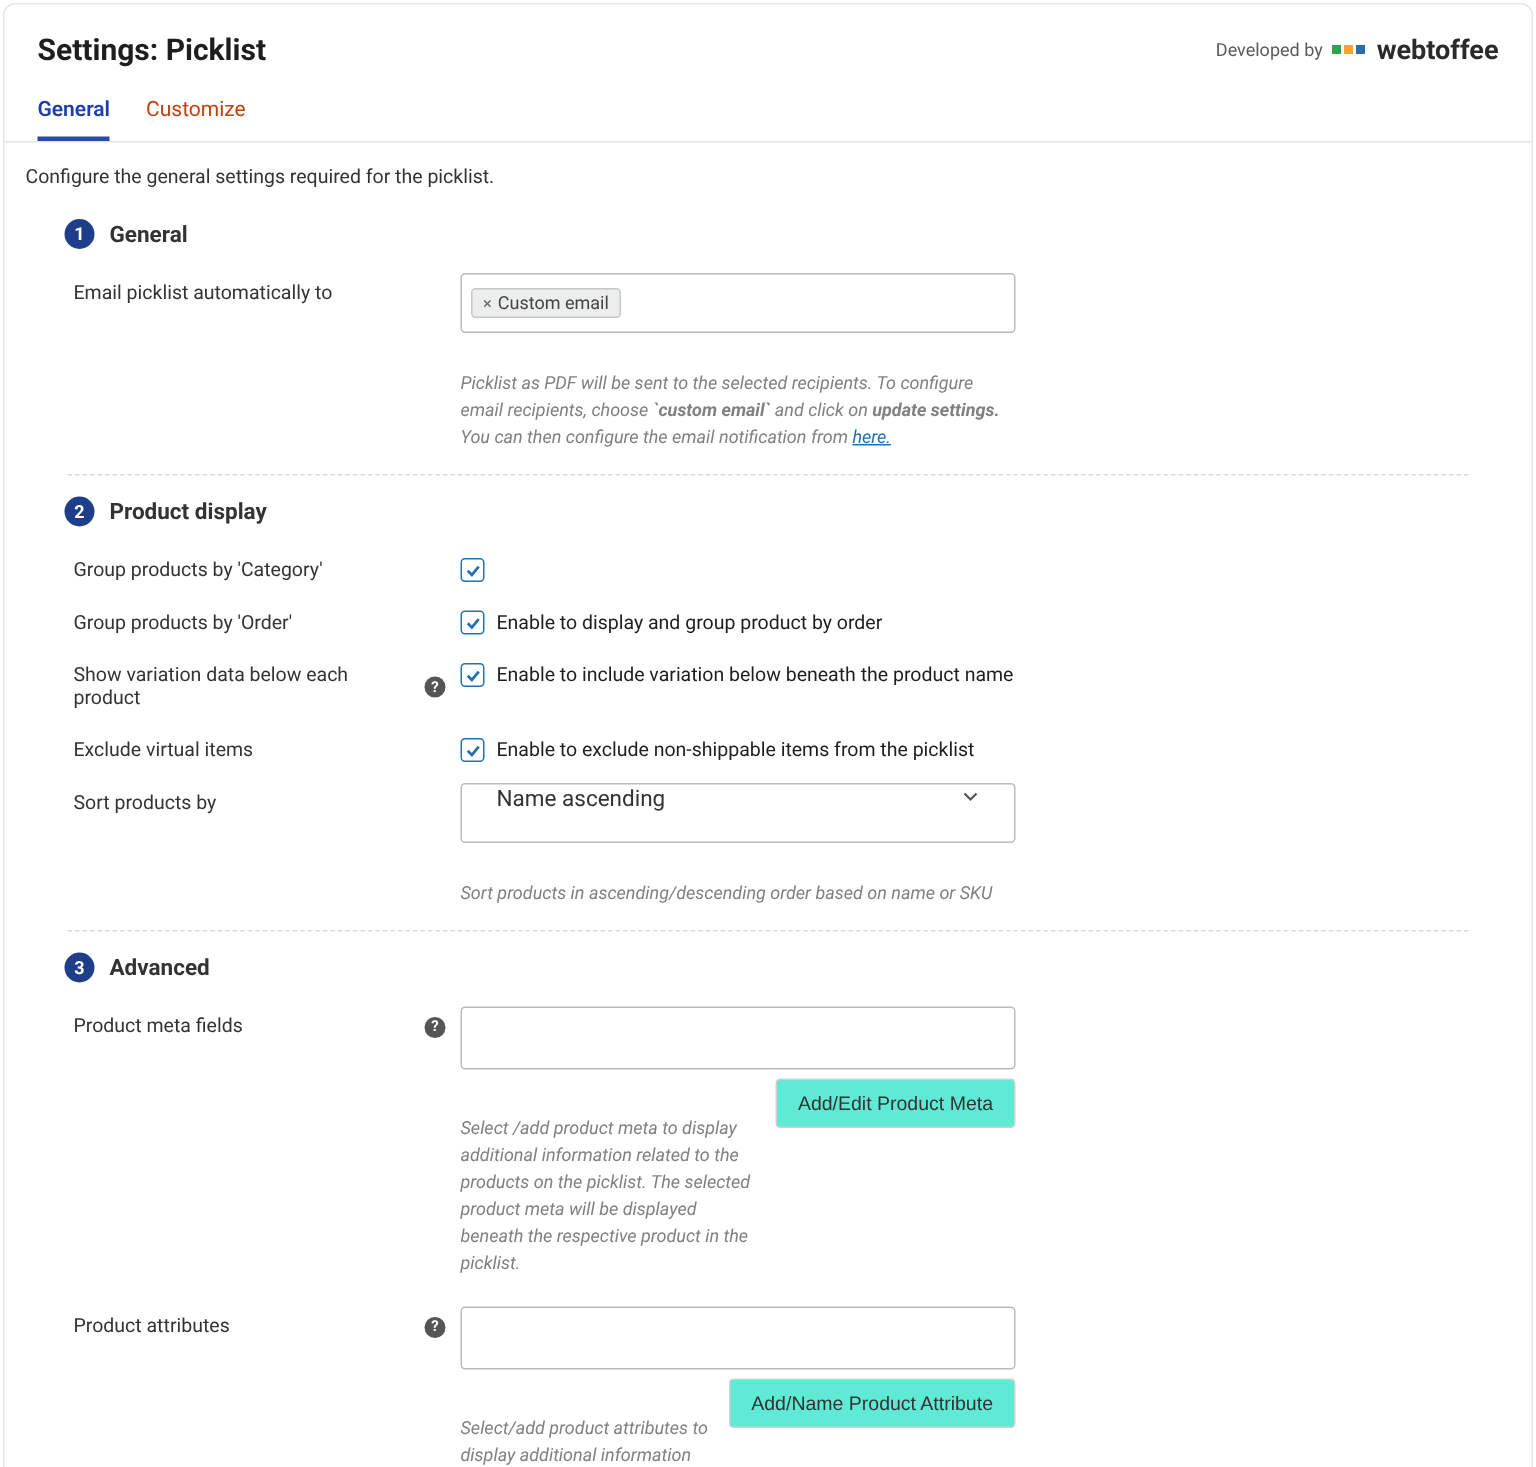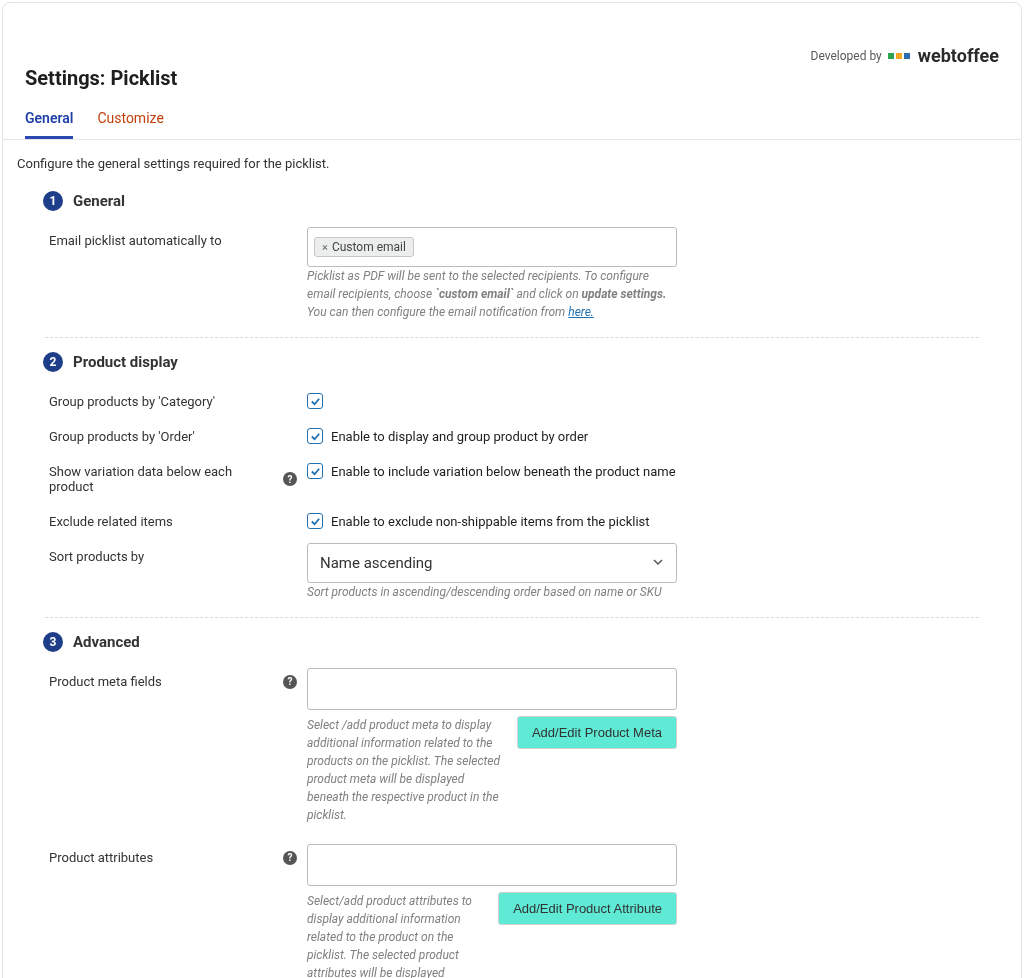--- a/index.html
+++ b/index.html
@@ -18,21 +18,20 @@
   }
   .header {
     display: flex;
     justify-content: space-between;
     align-items: center;
     padding: 18px 22px 14px 22px;
   }
   .title {
     font-size: 20px;
     font-weight: 700;
-    margin-top: 45px;
   }
   .devby {
     font-size: 12px;
     color: #5a5a5a;
     display: flex;
     align-items: center;
     gap: 6px;
   }
   .brand {
     font-weight: 700;
@@ -140,21 +139,21 @@
     display: inline-flex;
     align-items: center;
     gap: 4px;
     color: #444;
   }
   .tag .x { color: #666; font-size: 11px; cursor: pointer; }
   .helper {
     font-size: 12px;
     font-style: italic;
     color: #808080;
-    margin-top: 0;
+    margin-top: 24px;
     line-height: 1.5;
   }
   .helper strong { font-weight: 700; font-style: italic; }
   .helper a { color: #2271b1; text-decoration: underline; font-style: italic; }
   .divider {
     border: none;
     border-top: 1px dashed #d9d9d9;
     margin: 16px 28px 8px 28px;
   }
   .checkbox-row {
@@ -171,23 +170,22 @@
     align-items: center;
     justify-content: center;
     background: #fff;
   }
   .cbx svg { width: 11px; height: 11px; }
   .cbx.checked svg path { stroke: #2271b1; }
   .select {
     border: 1px solid #bcbcbc;
     border-radius: 3px;
     height: 40px;
-    padding: 0 12px;
-    display: flex;
-    align-items: center;
+    padding: 0 23px;
+    display: flex;
     justify-content: space-between;
     background: #fff;
     font-size: 15px;
     color: #333;
     cursor: pointer;
   }
   .chev { color: #777; }
   .help-icon {
     width: 14px; height: 14px;
     border-radius: 50%;
@@ -323,21 +321,21 @@
         <span class="cbx checked">
           <svg viewBox="0 0 12 12">
               <path d="M2 6 L5 9 L10 3" fill="none" stroke-width="2"></path>
             </svg>
         </span>
         <span>Enable to include variation below beneath the product name</span>
       </div>
     </div>
 
     <div class="row">
-      <div class="row-label">Exclude related items</div>
+      <div class="row-label">Exclude virtual items</div>
       <div class="row-ctrl-wide checkbox-row">
         <span class="cbx checked">
           <svg viewBox="0 0 12 12">
               <path d="M2 6 L5 9 L10 3" fill="none" stroke-width="2"></path>
             </svg>
         </span>
         <span>Enable to exclude non-shippable items from the picklist</span>
       </div>
     </div>
 
@@ -379,20 +377,20 @@
 
     <div class="row" style="margin-top:20px">
       <div class="row-label">
         <span>Product attributes</span>
         <span class="help-icon">?</span>
       </div>
       <div class="row-ctrl meta-wrap">
         <div class="input-plain"></div>
         <div class="meta-row">
           <div class="helper meta-helper">Select/add product attributes to display additional information related to the product on the picklist. The selected product attributes will be displayed beneath the respective product in the picklist.</div>
-          <button class="btn-sec">Add/Edit Product Attribute</button>
+          <button class="btn-sec">Add/Name Product Attribute</button>
         </div>
       </div>
     </div>
 
   </div>
 
 </div>
 
 </body></html>

